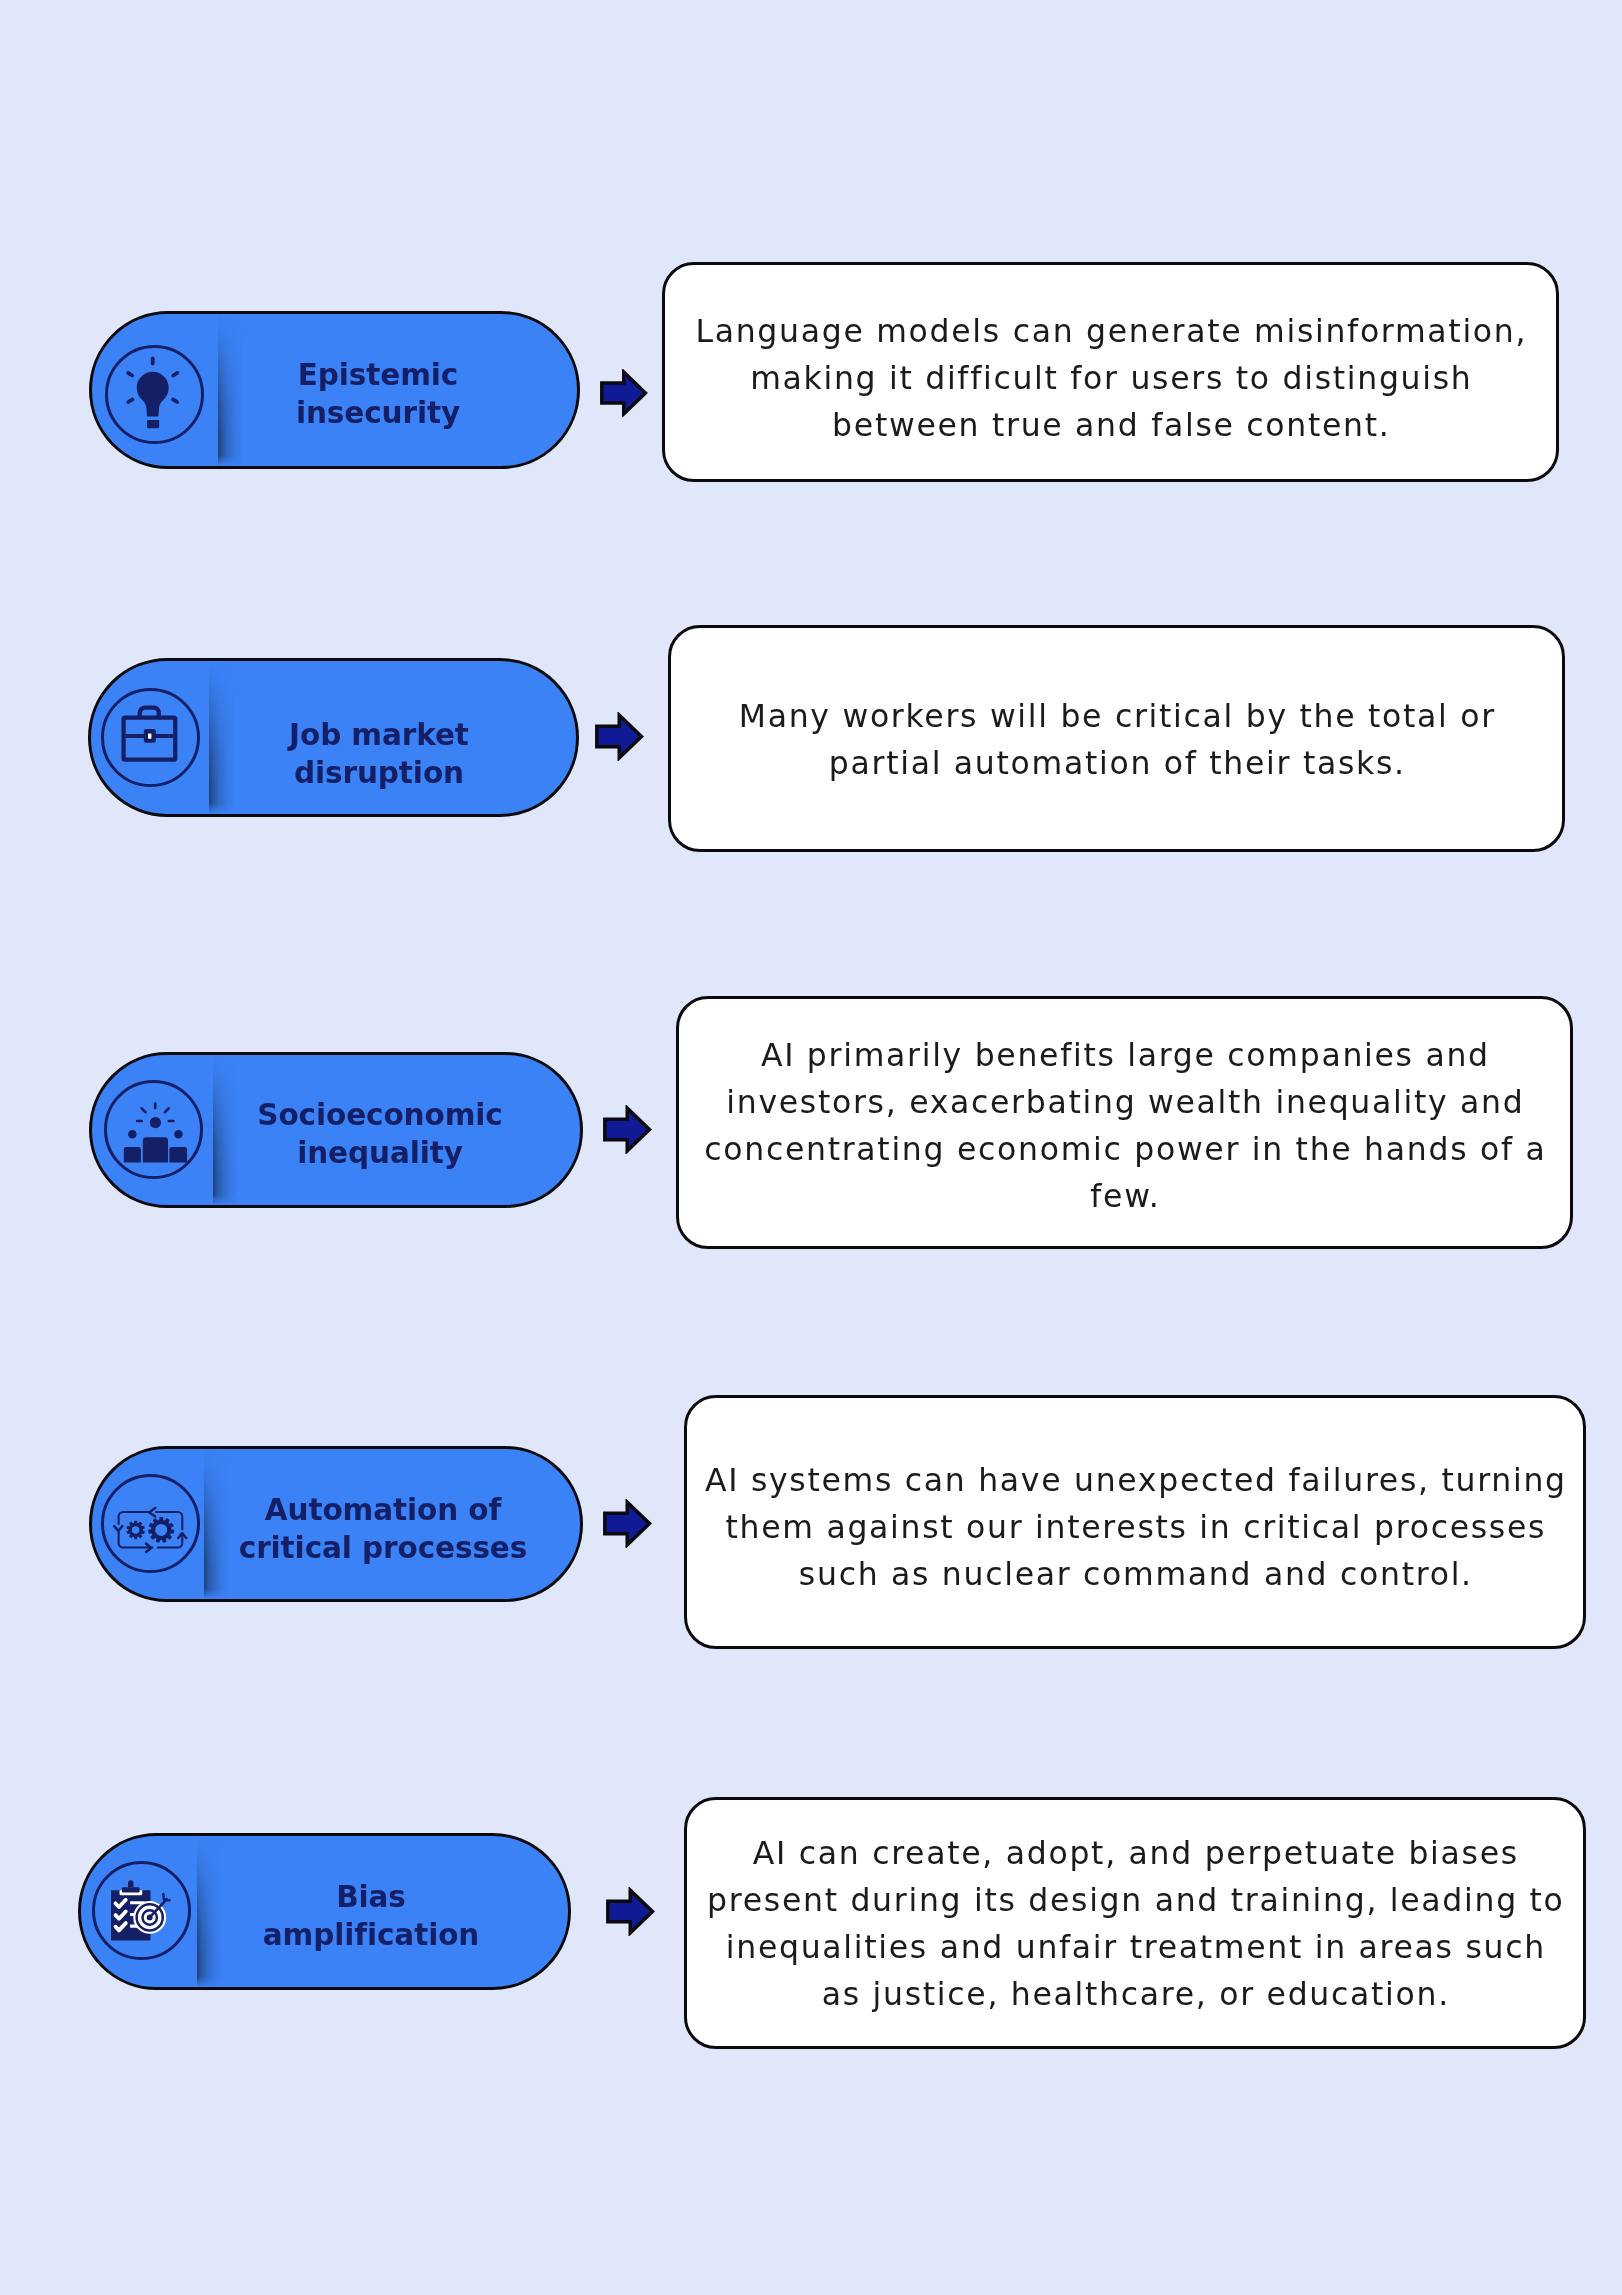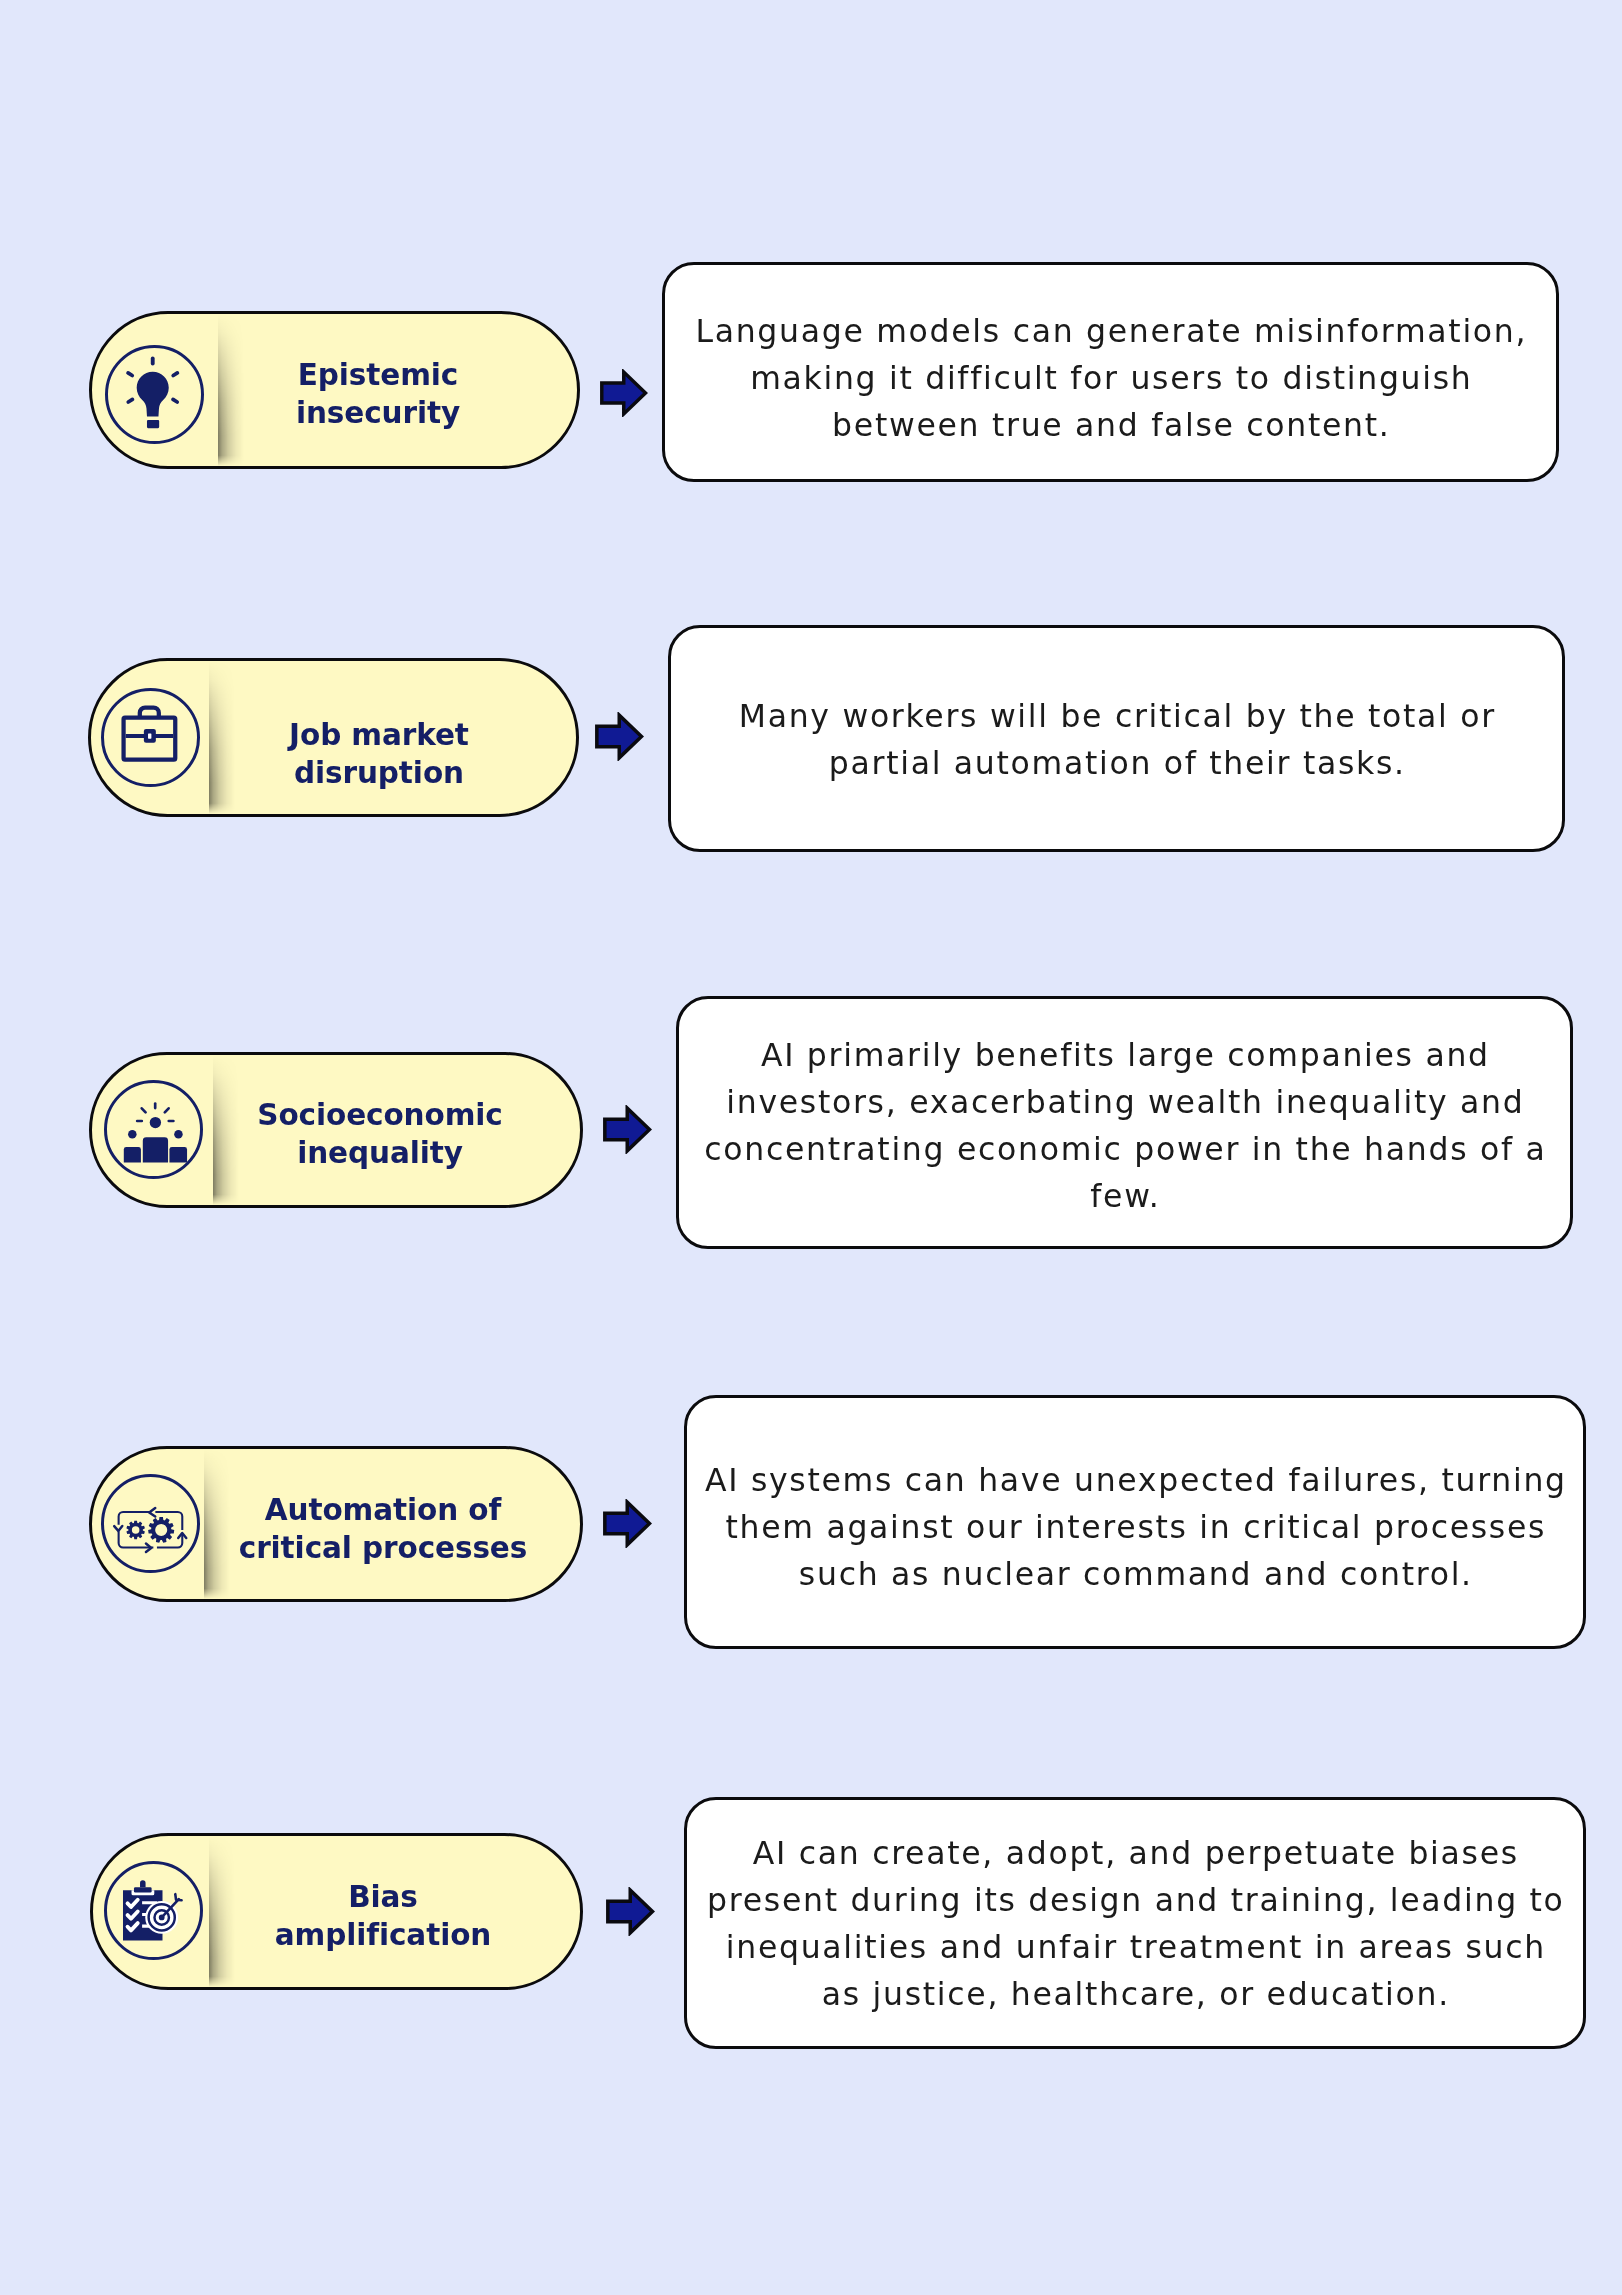--- a/index.html
+++ b/index.html
@@ -2,21 +2,21 @@
 <html style="font-size:10.4px"><head>
 <meta charset="utf-8">
 <style>
   html,body{margin:0;padding:0;}
   body{width:1623px;height:2295px;overflow:hidden;
        font-family:"DejaVu Sans", sans-serif;
        background:#e1e7fb;}
   .page{position:relative;width:1623px;height:2295px;overflow:hidden;background:#e1e7fb;}
 
   
-  .pill{position:absolute;background:#fef9c3;border:3.6px solid #0b0b0d;
+  .pill{position:absolute;background:#3b82f6;border:3.6px solid #0b0b0d;
         border-radius:130px;box-sizing:border-box;overflow:hidden;}
   .pill-icon{position:absolute;box-sizing:border-box;border-radius:50%;
              border:3.2px solid #141f66;}
   .pill-icon svg{position:absolute;left:0;top:0;display:block;}
   .divider{position:absolute;top:0;bottom:0;width:26px;
            background:linear-gradient(90deg,
               rgba(0,0,0,0.50) 0%,
               rgba(0,0,0,0.33) 16%,
               rgba(0,0,0,0.18) 40%,
               rgba(0,0,0,0.07) 68%,
@@ -165,21 +165,21 @@
         <path d="M2.9 22.6 H38.6 V5.0 L74.0 39 L38.6 73.0 V55.4 H2.9 Z" fill="#101a94" stroke="#0a0a0f" stroke-width="5.6" stroke-linejoin="miter"></path>
       </svg>
   <div class="card" style="left:684px;top:1395px;width:902px;height:254px;padding-top:10px;">
     <div class="card-text">AI systems can have unexpected failures, turning
 them against our interests in critical processes
 such as nuclear command and control.</div>
   </div>
 </div>
 
 <div class="row">
-  <div class="pill" style="left:90px;top:1833px;width:493px;height:157px;">
+  <div class="pill" style="left:78px;top:1833px;width:493px;height:157px;">
     <div class="divider" style="left:116px;"></div>
     <div class="pill-icon" style="left:10.5px;top:25px;width:99px;height:99px;">
       <svg viewBox="0 0 100 100" width="99" height="99" style="left:-3.2px;top:-3.2px;">
             <path fill="#141f66" d="M20.2 29.5h39.9v50.7H20.2z"></path>
             <path fill="#ffffff" d="M28.8 29.5h23.0v3.5a1.6 1.6 0 0 1 -1.6 1.6H30.4a1.6 1.6 0 0 1 -1.6 -1.6z"></path>
             <rect fill="#141f66" x="31.3" y="26.6" width="17.8" height="5.2" rx="1.3"></rect>
             <path fill="#141f66" d="M40.2 19.4a2.8 2.8 0 0 1 2.8 2.8v4.4h-5.6v-4.4a2.8 2.8 0 0 1 2.8 -2.8z"></path>
             <g stroke="#ffffff" stroke-width="3.9" fill="none" stroke-linecap="round" stroke-linejoin="round">
               <path d="M24.8 42.8l3.5 3.7 6.8 -7.3"></path>
               <path d="M24.8 54.6l3.5 3.7 6.8 -7.3"></path>

